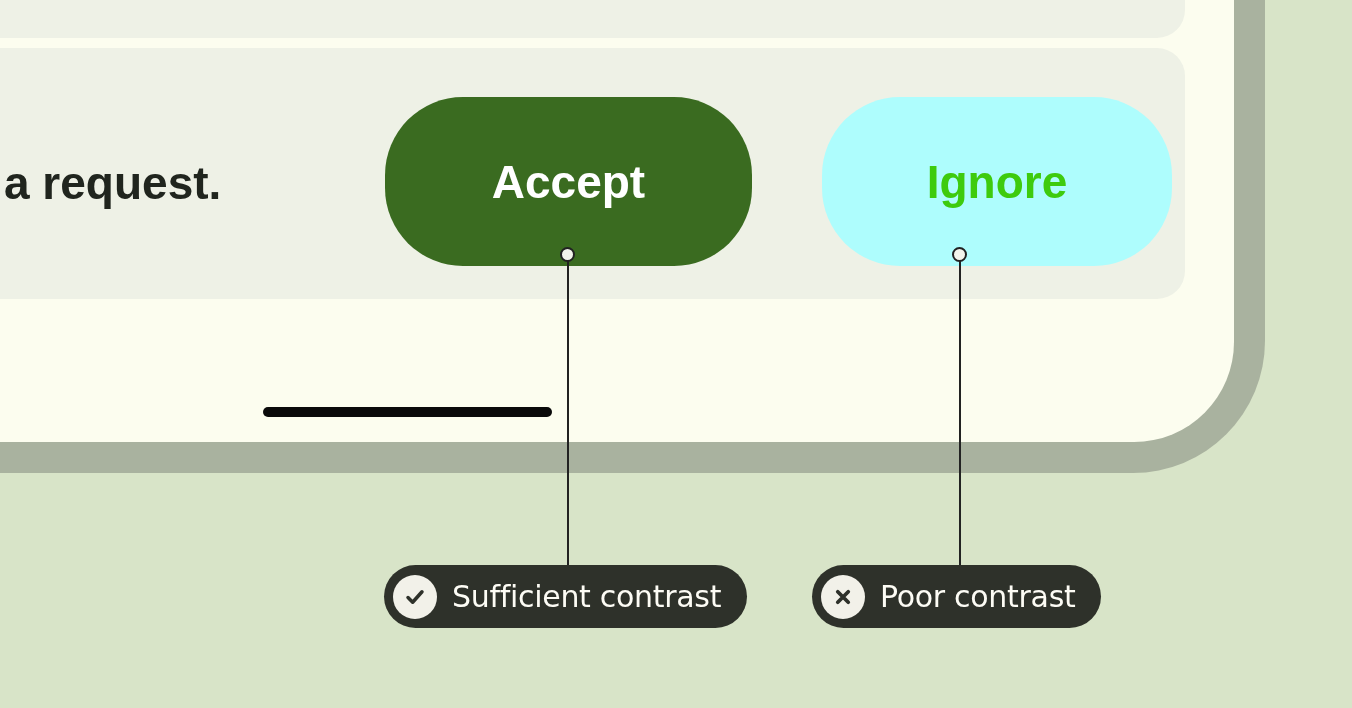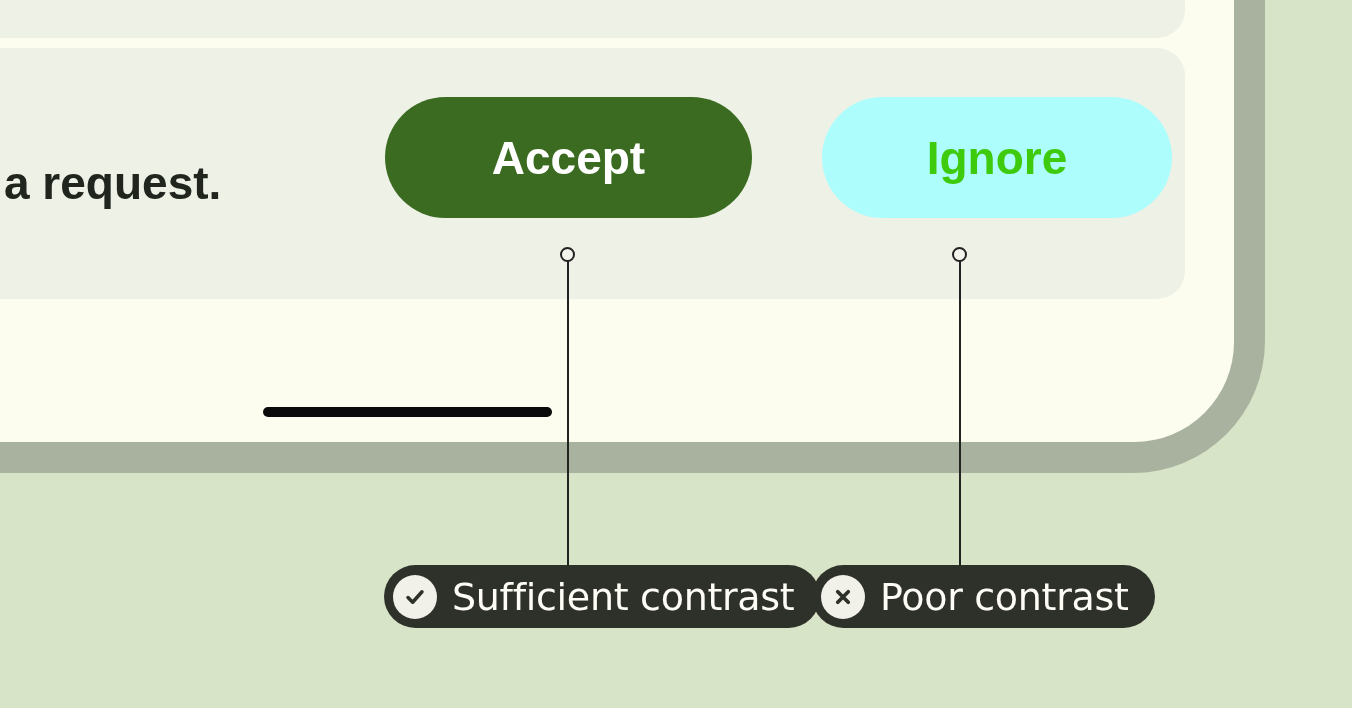--- a/index.html
+++ b/index.html
@@ -38,21 +38,21 @@
     border-radius: 28px;
   }
   .message-text {
     left: 4px; top: 160px;
     font-size: 46px; line-height: 1;
     font-weight: 700;
     color: var(--message-text, #20251e);
     white-space: nowrap;
   }
   .pill-button {
-    top: 97px; height: 121px;
+    top: 97px; height: 169px;
     border-radius: 78px;
     display: flex; align-items: center; justify-content: center;
     font-size: 46px; font-weight: 700;
     border: none; cursor: pointer;
     font-family: "Liberation Sans", sans-serif;
     position: absolute;
   }
   .accept-button {
     left: 385px; width: 367px;
     background: var(--accept-bg, #3a6b20);
@@ -100,21 +100,21 @@
   .chip .icon-circle {
     width: 44px; height: 44px; border-radius: 50%;
     background: var(--chip-icon-bg, #f2f1e9);
     color: var(--chip-bg, #2e312a);
     display: flex; align-items: center; justify-content: center;
     flex: 0 0 auto;
   }
   .chip .chip-label {
     margin-left: 15px;
     font-family: "DejaVu Sans", sans-serif;
-    font-size: 38px; font-weight: 500;
+    font-size: 30px; font-weight: 500;
     letter-spacing: -0.3px;
     color: var(--chip-text, #fdfcf5);
     white-space: nowrap;
   }
 </style>
 </head>
 <body>
 
 <div class="abs device-frame"></div>
 <div class="abs device-screen"></div>

